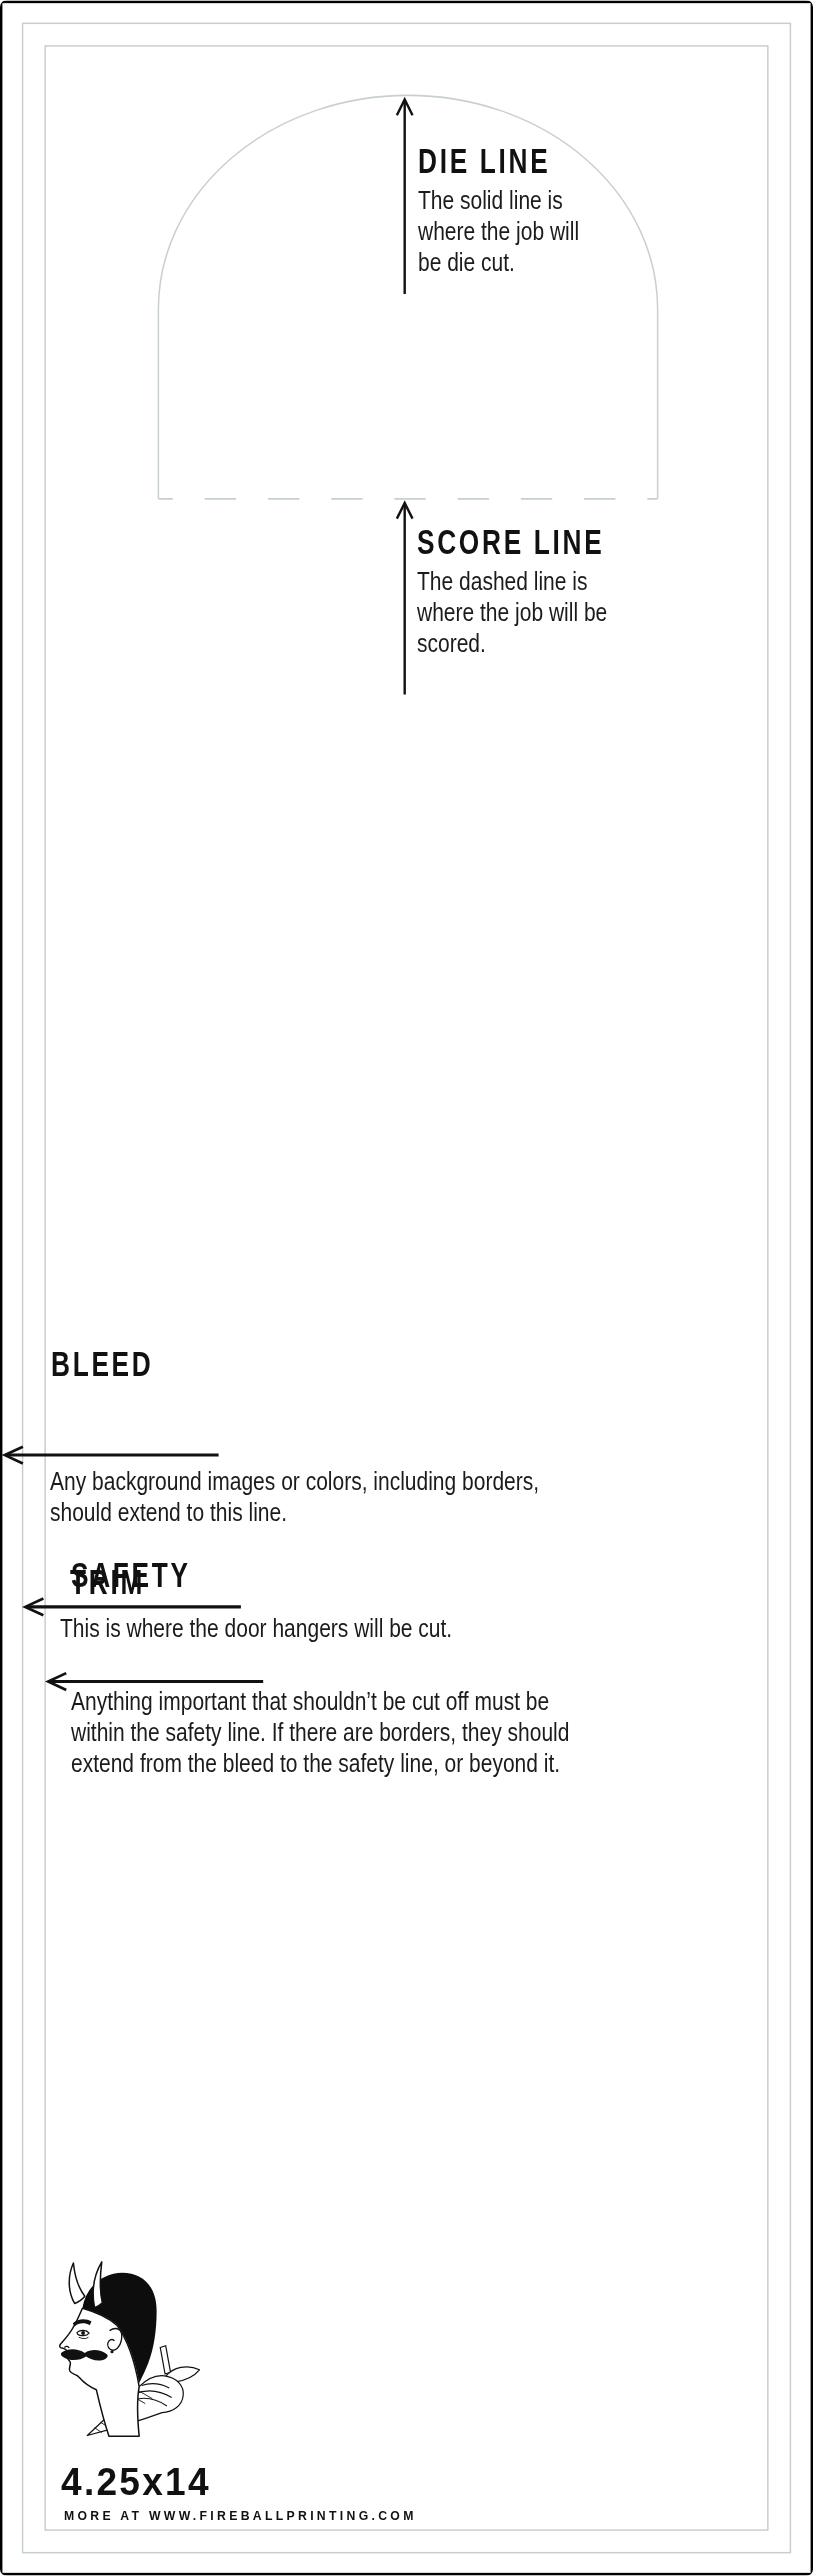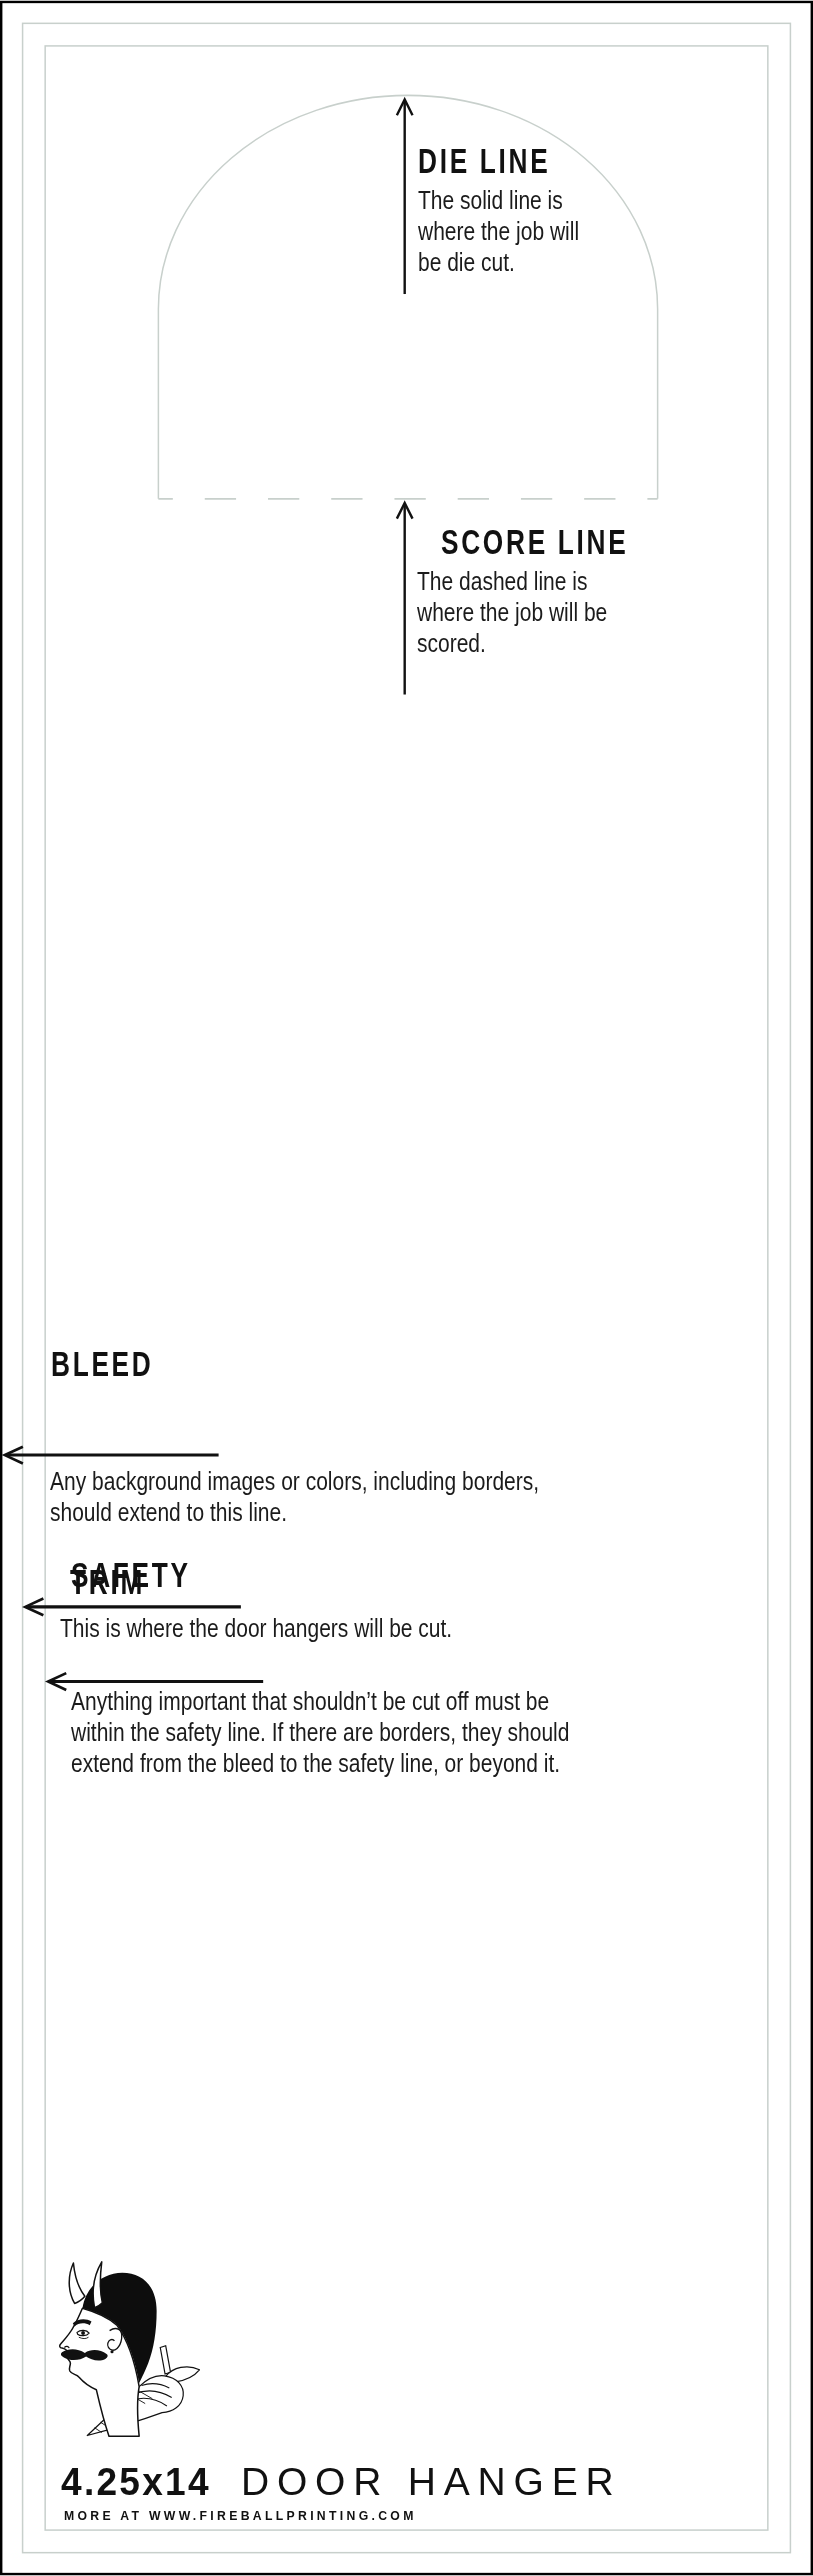--- a/index.html
+++ b/index.html
@@ -2,20 +2,21 @@
 <html style="--color-bg: #ffffff; --color-guide: #c8d0cc; --color-frame: #000000; --color-ink: #111111; --color-text: #1b1b1b;font-size:9.6px"><head>
 <meta charset="utf-8">
 <style>
   html,body{margin:0;padding:0;background:#ffffff;}
   .page{
     position:relative;
     width:813px;height:2576px;
     background:var(--color-bg,#ffffff);
     font-family:"Liberation Sans", sans-serif;
     overflow:hidden;
+    border-radius:7px;
   }
   svg.overlay{position:absolute;left:0;top:0;}
   .guide{stroke:var(--color-guide,#c8d0cc);fill:none;}
   .frame{stroke:var(--color-frame,#000000);fill:none;}
   .ink{stroke:var(--color-ink,#111111);fill:none;}
 
   .block{position:absolute;}
   h2.guide-title{
     margin:0;padding:0;
     font-size:35px;line-height:35px;font-weight:bold;
@@ -94,21 +95,21 @@
     <h2 class="guide-title">
       <span>DIE LINE</span>
     </h2>
   </div>
   <div class="block body-text" style="left:418px;top:185px">
     <div>The solid line is</div>
     <div>where the job will</div>
     <div>be die cut.</div>
   </div>
 
-  <div class="block" style="left:441px;top:524px">
+  <div class="block" style="left:417px;top:524px">
     <h2 class="guide-title">
       <span>SCORE LINE</span>
     </h2>
   </div>
   <div class="block body-text" style="left:417px;top:566px">
     <div>The dashed line is</div>
     <div>where the job will be</div>
     <div>scored.</div>
   </div>
 
@@ -185,17 +186,16 @@
              C48,177 32,178 22,172 C16,169 15,166 18,163 Z" fill="#111111"></path>
 
     <g>
       <path d="M97,127 C109,119 119,126 117,140 C115,155 105,163 98,158
                C93,154 93,148 96,144 C99,141 103,141 105,144" fill="#ffffff" stroke="#111111" stroke-width="2.2"></path>
       <circle cx="101" cy="162" r="2.6" fill="#111111"></circle>
     </g>
   </svg>
 
   <div class="footer-size">4.25x14</div>
-  <div class="footer-product">DOOR HANGER</div>
   <div class="footer-more">MORE AT WWW.FIREBALLPRINTING.COM</div>
 
 </div>
 
 
 </body></html>

